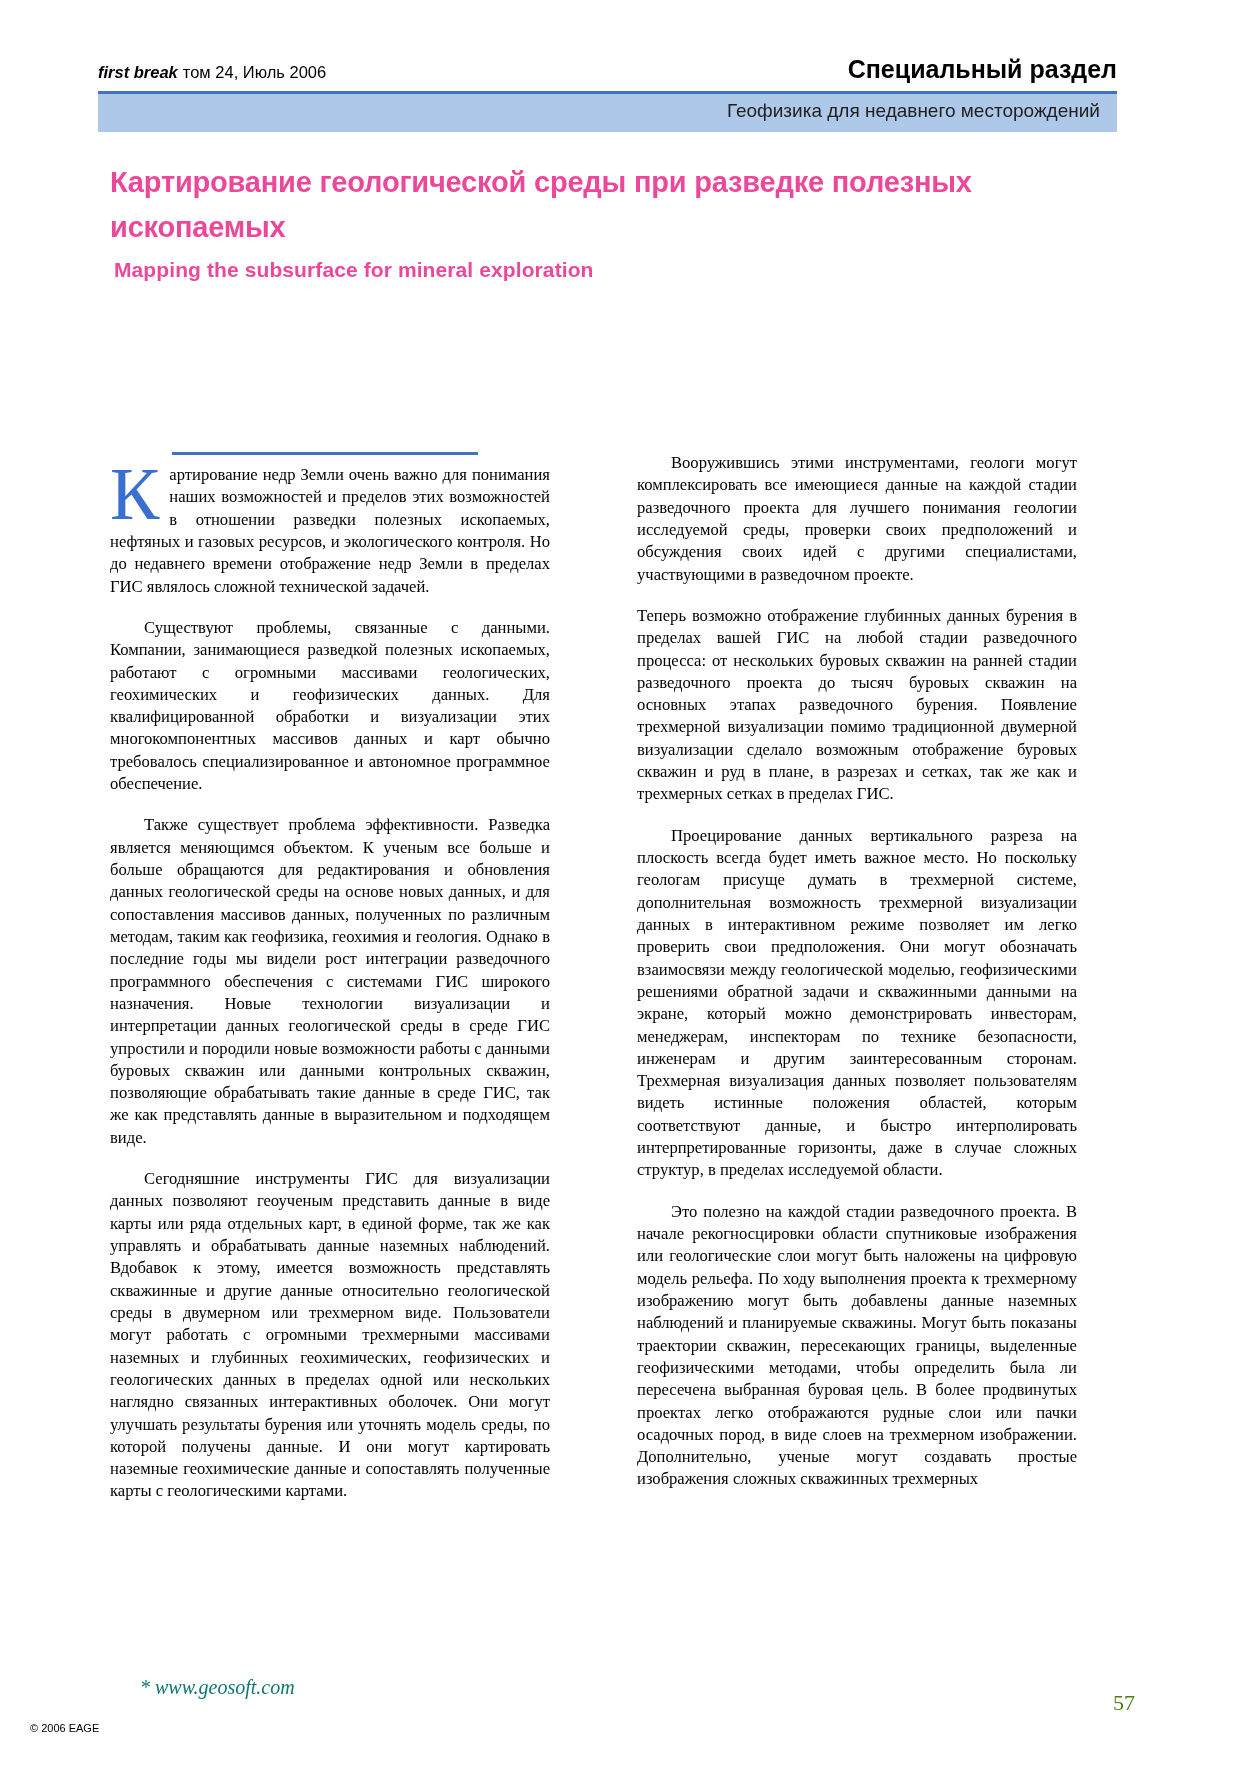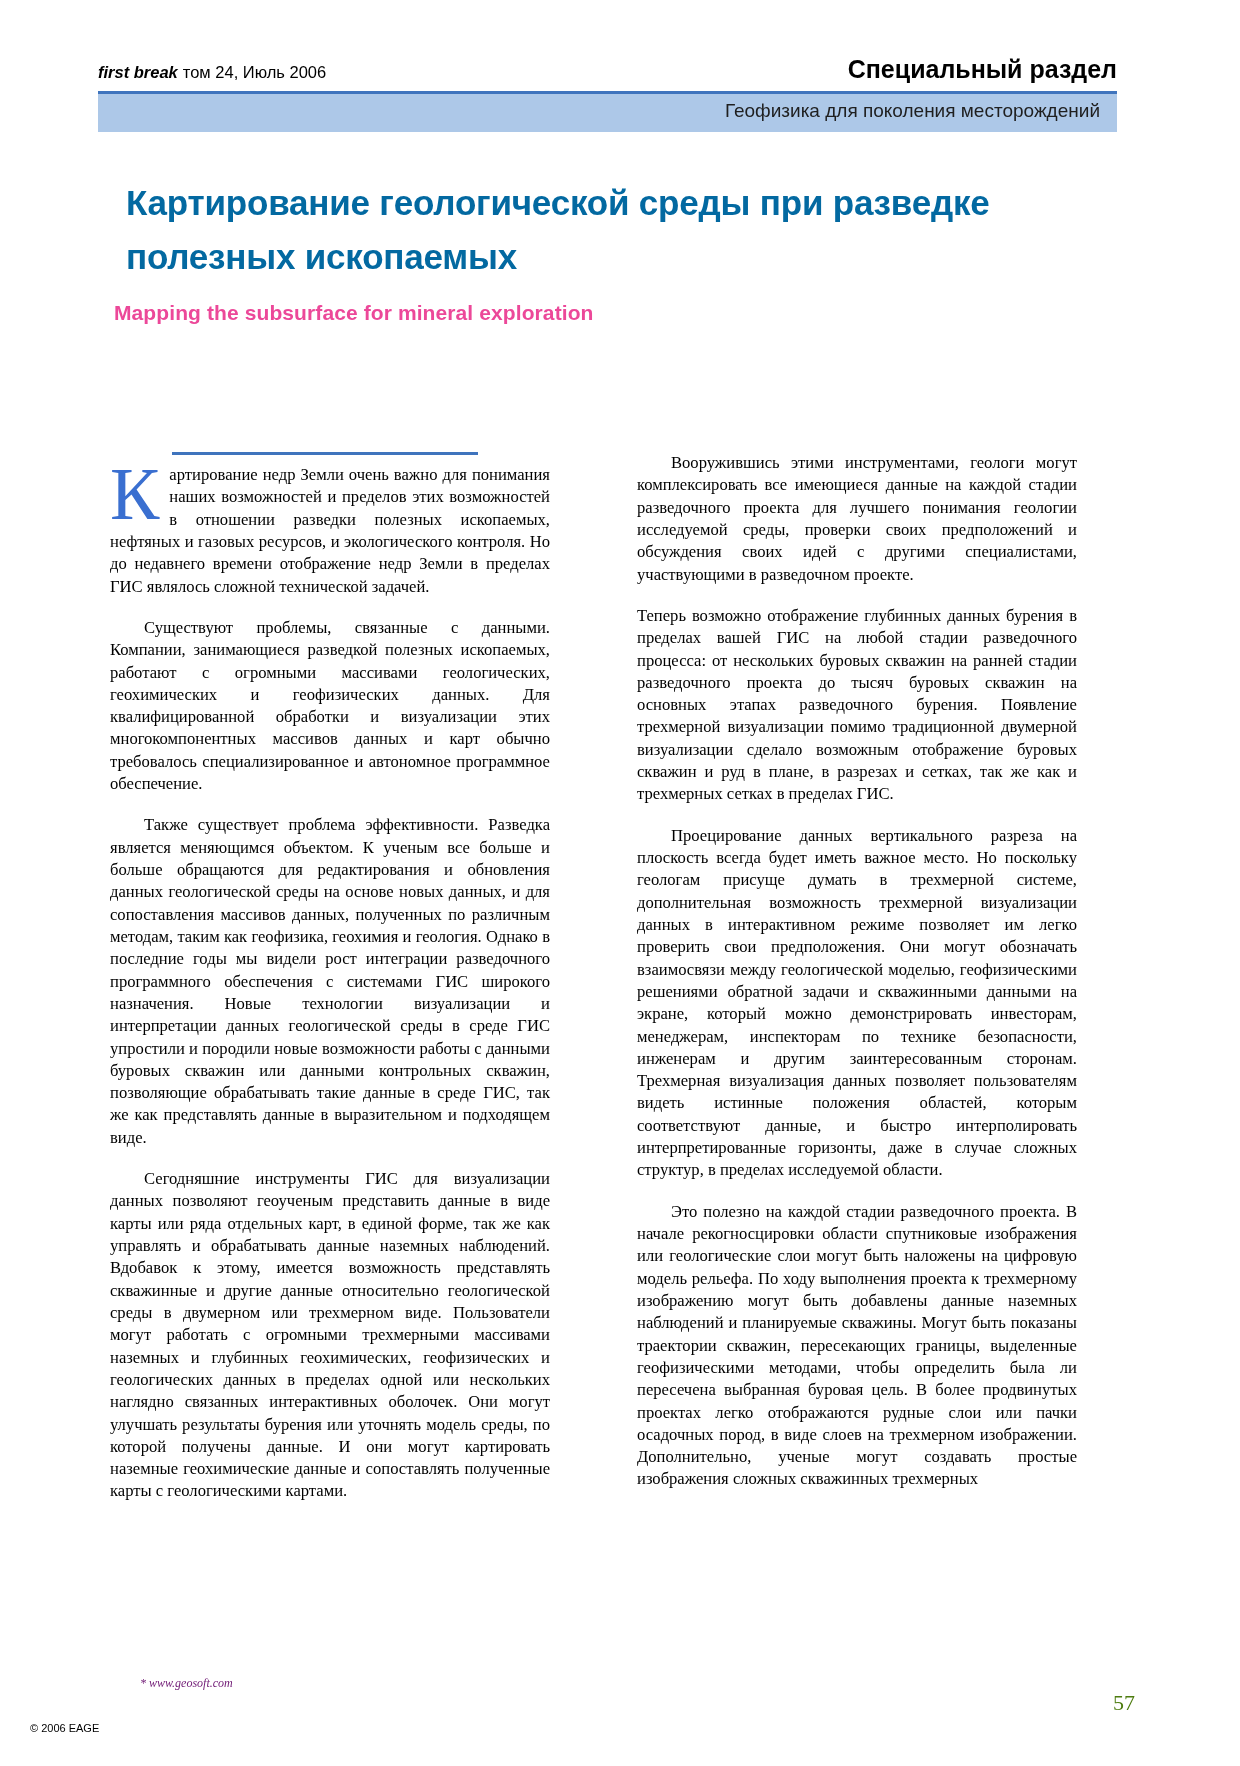--- a/index.html
+++ b/index.html
@@ -102,24 +102,24 @@
   
   .title-block {
     position: absolute;
     left: 110px;
     top: 160px;
     width: 1010px;
   }
   .article-title {
     font-family: "Liberation Sans", sans-serif;
     font-weight: bold;
-    font-size: 35px;
+    font-size: 29px;
     line-height: 1.55;
-    color: #0369a1;
-    margin: 16px;
+    color: #ec4899;
+    margin: 0;
     letter-spacing: -0.2px;
   }
   .article-subtitle {
     font-family: "Liberation Sans", sans-serif;
     font-weight: bold;
     font-size: 21px;
     color: #ec4899;
     margin: 8px 0 0 4px;
     letter-spacing: 0.1px;
   }
@@ -190,22 +190,22 @@
     margin: 0 0 2px 0;
   }
 
   
   .footnote {
     position: absolute;
     left: 140px;
     top: 1676px;
     font-family: "Liberation Serif", serif;
     font-style: italic;
-    font-size: 12px;
-    color: #701a75;
+    font-size: 20px;
+    color: #0f766e;
   }
   .copyright {
     position: absolute;
     left: 30px;
     top: 1722px;
     font-family: "Liberation Sans", sans-serif;
     font-size: 11px;
     color: #000;
   }
   .page-number {
@@ -226,21 +226,21 @@
   <div class="masthead-row">
     <div class="masthead-left">
       <span class="journal-name">first break</span><span>том 24, Июль 2006</span>
     </div>
     <div class="masthead-right">Специальный раздел</div>
   </div>
 
   <div class="header-rule"></div>
 
   <div class="subsection-band">
-    <div class="band-text">Геофизика для поколения месторождений</div>
+    <div class="band-text">Геофизика для недавнего месторождений</div>
   </div>
 
 </div>
 
 <div class="title-block">
   <h1 class="article-title">Картирование геологической среды при разведке полезных ископаемых</h1>
   <div class="article-subtitle">Mapping the subsurface for mineral exploration</div>
 </div>
 
 <div class="columns">

